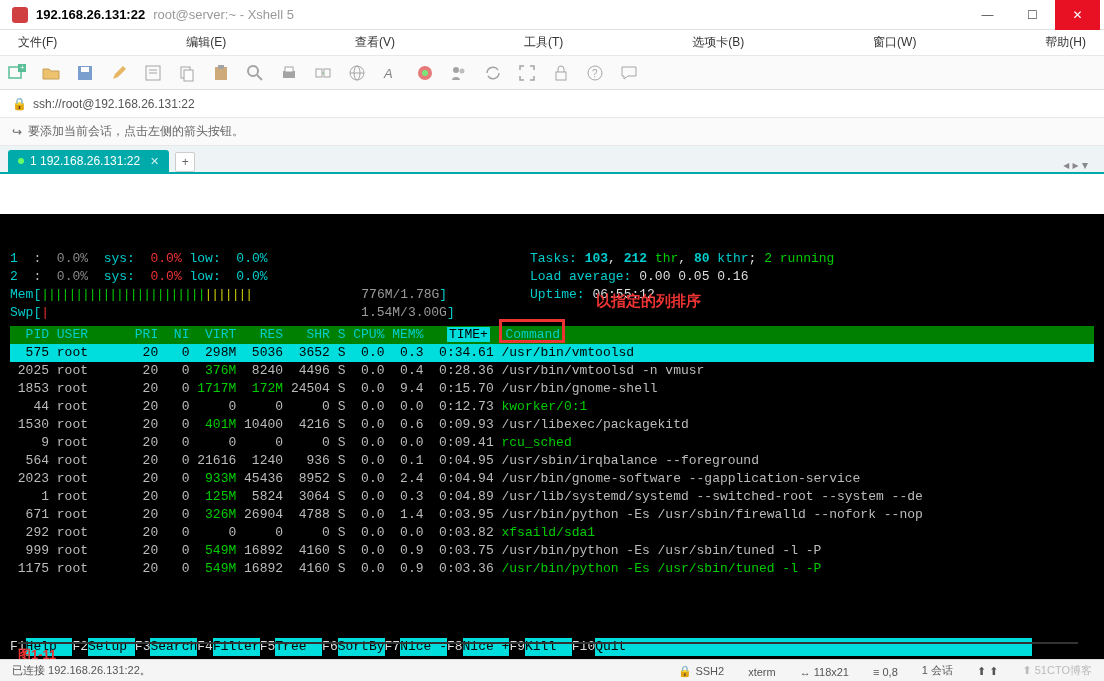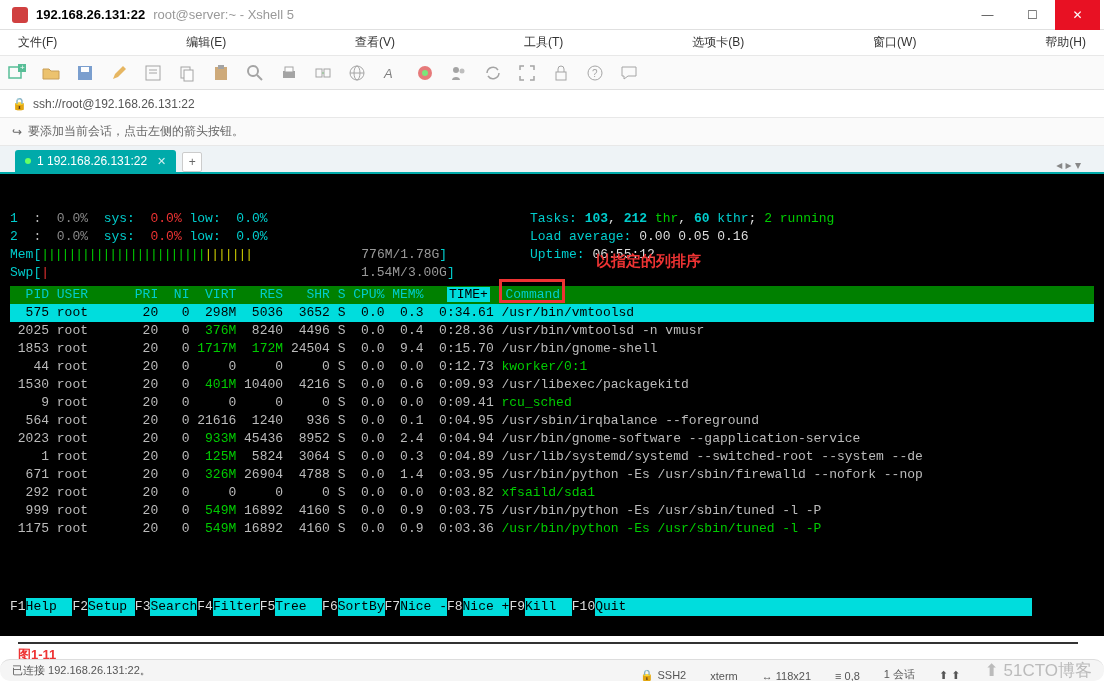--- a/index.html
+++ b/index.html
@@ -23,29 +23,29 @@
 .toolbar .tico { width: 18px; height: 18px; display: inline-block; opacity: .75; }
 
 
 .addrbar { height: 28px; background: #fff; display: flex; align-items: center; padding: 0 12px; border-bottom: 1px solid #e8e8e8; color: #555; gap: 6px; }
 .addrbar .lock { color: #999; }
 
 
 .hintbar { height: 28px; background: #fafafa; display: flex; align-items: center; padding: 0 12px; border-bottom: 1px solid #e8e8e8; color: #666; gap: 6px; }
 
 
-.tabbar { height: 28px; background: #eef3f6; display: flex; align-items: flex-end; padding: 0 15px; border-bottom: 2px solid #0aa; position: relative; }
+.tabbar { height: 28px; background: #eef3f6; display: flex; align-items: flex-end; padding: 0 8px; border-bottom: 2px solid #0aa; position: relative; }
 .tabbar .tab { background: #0aa; color: #fff; padding: 4px 10px; border-radius: 3px 3px 0 0; display: flex; align-items: center; gap: 6px; font-size: 12px; }
 .tabbar .tab .dot { width: 6px; height: 6px; background: #6f6; border-radius: 50%; }
 .tabbar .tab .x { color: #cfefef; font-size: 11px; margin-left: 4px; }
 .tabbar .add { background: #fff; border: 1px solid #ccc; width: 20px; height: 20px; display: flex; align-items: center; justify-content: center; margin-left: 6px; border-radius: 2px; color: #666; }
 .tabbar .arrows { margin-left: auto; color: #888; padding: 0 8px; }
 
 
-.terminal { background: #000; color: #bbb; font-family: "Consolas","Courier New",monospace; font-size: 13px; line-height: 18px; padding: 18px 10px 4px 10px; height: 462px; position: relative; overflow: hidden; }
+.terminal { background: #000; color: #bbb; font-family: "Consolas","Courier New",monospace; font-size: 13px; line-height: 18px; padding: 18px 10px 4px 10px; height: 462px; position: relative; overflow: hidden; margin-top: 40px; }
 .term-top { display: flex; }
 .term-left, .term-right { white-space: pre; }
 .term-left { flex: 0 0 520px; }
 .cpu-num { color: #0cc; }
 .lbl { color: #0cc; }
 .zero { color: #888; }
 .red { color: #e33; }
 .pct-low { color: #0cc; }
 .mem-open { color: #0cc; }
 .mem-bars { color: #0c0; letter-spacing: -1px; }
@@ -74,23 +74,23 @@
 
 
 .fkeys { position: absolute; left: 10px; bottom: 20px; right: 10px; white-space: pre; }
 .fkeys .fk { color: #ddd; }
 .fkeys .fl { background: #0dd; color: #000; display: inline-block; }
 
 
 .figure-cap { position: absolute; left: 18px; top: 642px; color: #e33; font-weight: bold; font-size: 13px; border-top: 2px solid #333; padding-top: 2px; width: 1060px; }
 
 
-.statusbar { position: absolute; left: 0; bottom: 0; right: 0; height: 22px; background: #f5f5f5; border-top: 1px solid #ddd; display: flex; align-items: center; padding: 0 12px; font-size: 11px; color: #555; border-radius: 10px; }
+.statusbar { position: absolute; left: 0; bottom: 0; right: 0; height: 22px; background: #f5f5f5; border-top: 1px solid #ddd; display: flex; align-items: center; padding: 0 12px; font-size: 11px; color: #555; }
 .statusbar .right { margin-left: auto; display: flex; gap: 24px; align-items: flex-end; }
-.watermark { color: #bbb; font-size: 17px; }
+.watermark { color: #bbb; font-size: 11px; }
 </style>
 </head>
 <body>
 
 <div class="titlebar">
   <div class="app-icon"></div>
   <span class="title-main">192.168.26.131:22</span>
   <span class="title-sub">root@server:~ - Xshell 5</span>
   <div class="win-controls">
     <div>—</div>
@@ -212,21 +212,21 @@
 <div class="terminal">
 
   <div class="term-top">
     <div class="term-left">
 <span class="cpu-num">1</span>  :  <span class="zero">0.0%</span>  <span class="lbl">sys:</span>  <span class="red">0.0%</span> <span class="lbl">low:</span>  <span class="pct-low">0.0%</span>
 <span class="cpu-num">2</span>  :  <span class="zero">0.0%</span>  <span class="lbl">sys:</span>  <span class="red">0.0%</span> <span class="lbl">low:</span>  <span class="pct-low">0.0%</span>
 <span class="mem-open">Mem</span><span class="mem-open">[</span><span class="mem-bars">||||||||||||||||||||||||<span class="y">|||||||</span></span>              <span class="mem-val">776M/1.78G</span><span class="mem-open">]</span>
 <span class="mem-open">Swp</span><span class="mem-open">[</span><span class="red">|</span>                                        <span class="mem-val">1.54M/3.00G</span><span class="mem-open">]</span>
     </div>
     <div class="term-right">
-<span class="task-lbl">Tasks:</span> <span class="task-num">103</span><span class="white">,</span> <span class="task-num">212</span> <span class="task-thr">thr</span><span class="white">,</span> <span class="task-num">60</span> <span class="task-kthr">kthr</span><span class="white">;</span> <span class="task-run">2</span> <span class="task-run">running</span>
+<span class="task-lbl">Tasks:</span> <span class="task-num">103</span><span class="white">,</span> <span class="task-num">212</span> <span class="task-thr">thr</span><span class="white">,</span> <span class="task-num">80</span> <span class="task-kthr">kthr</span><span class="white">;</span> <span class="task-run">2</span> <span class="task-run">running</span>
 <span class="task-lbl">Load average:</span> <span class="white">0.00 0.05 0.16</span>
 <span class="task-lbl">Uptime:</span> <span class="white">06:55:12</span>
     </div>
   </div>
 
   <div class="annot-sort">以指定的列排序</div>
 
   <div class="ptab">
     <div class="hdr"><span>  PID USER      PRI  NI  VIRT   RES   SHR S CPU% MEM%  </span> <span class="time-sel">TIME+</span> <span> Command</span></div>
     <div id="rows">

